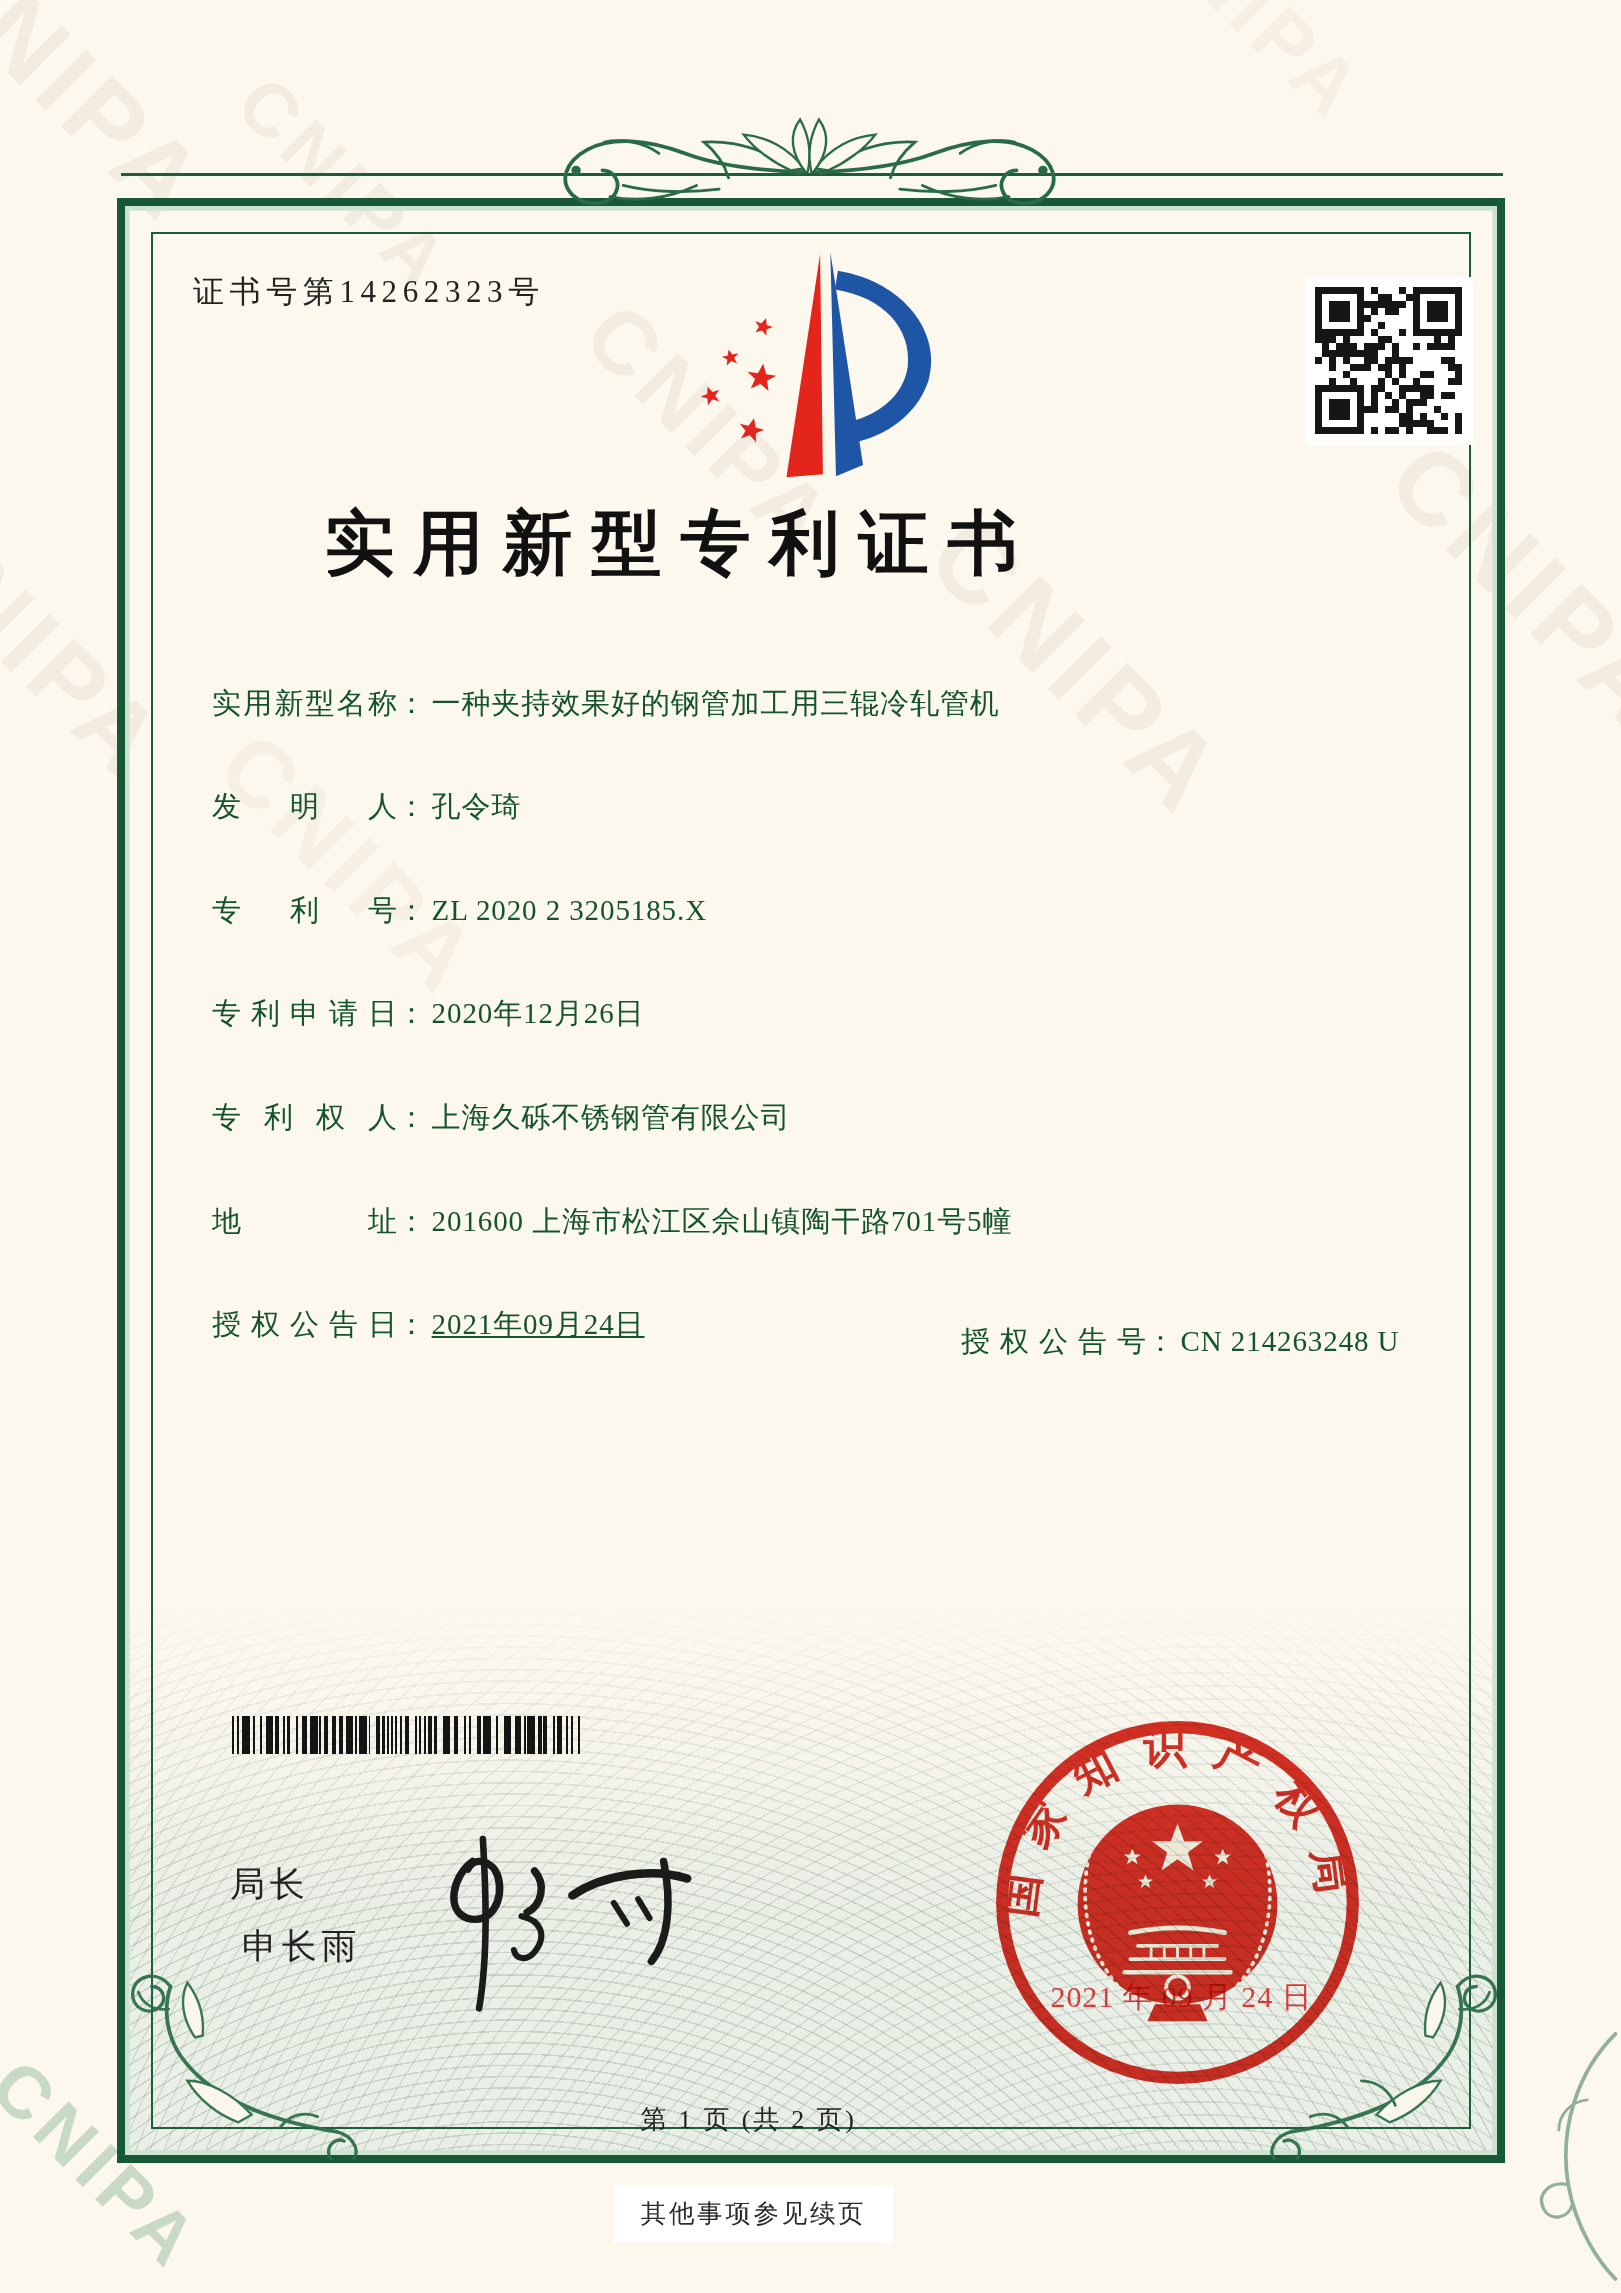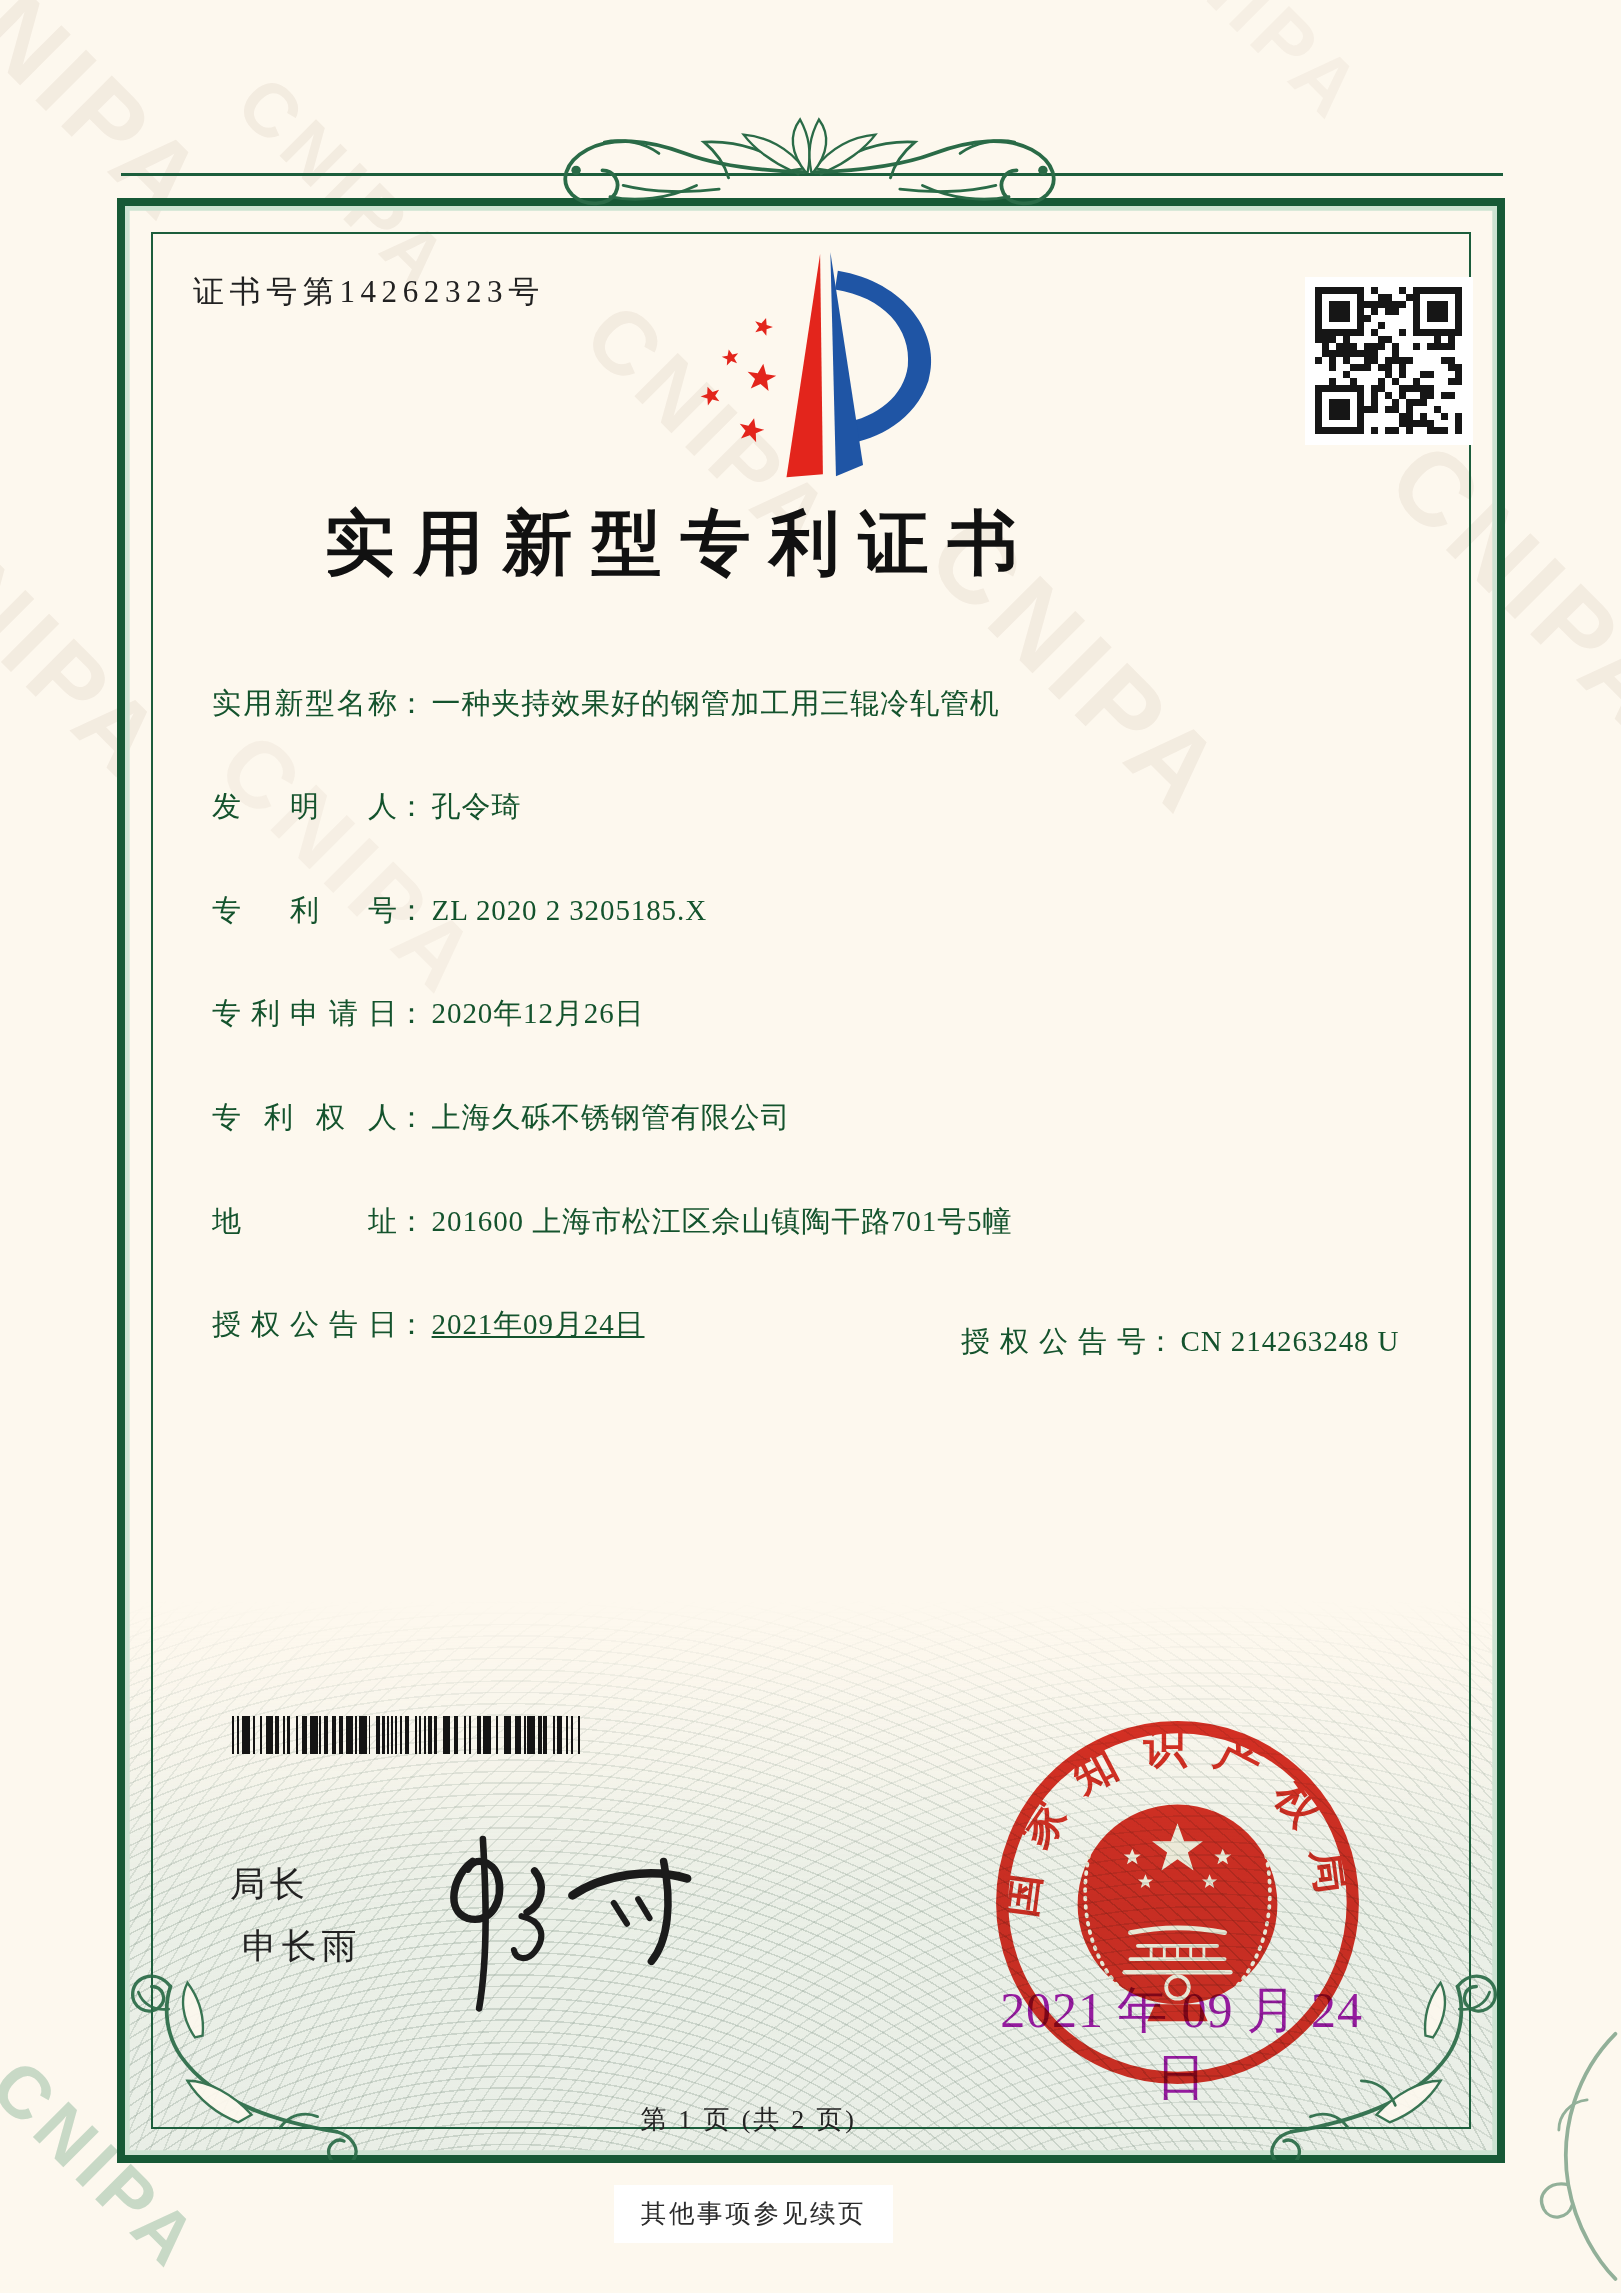--- a/index.html
+++ b/index.html
@@ -70,21 +70,21 @@
   
   .barcode{position:absolute;left:232px;top:1716px;width:362px;height:38px;display:flex;z-index:3;}
   .barcode div{height:100%;}
   .signer-title{position:absolute;left:230px;top:1861px;z-index:3;
     font-family:Liberation Sans, sans-serif;font-size:35px;letter-spacing:4.7px;color:#222;}
   .signer-name{position:absolute;left:230px;top:1923px;z-index:3;
     font-family:"Liberation Sans","DejaVu Sans",sans-serif;font-size:35px;letter-spacing:4.7px;color:#222;margin-left:12px;}
   .signature{position:absolute;left:414px;top:1822px;width:311px;height:193px;z-index:3;}
   .seal{position:absolute;left:989px;top:1714px;width:377px;height:377px;z-index:4;mix-blend-mode:multiply;opacity:.95;}
   .seal-date{position:absolute;left:993px;top:1977px;width:377px;text-align:center;z-index:5;
-    font-size:50px;color:#a21caf;letter-spacing:0.9px;mix-blend-mode:multiply;}
+    font-size:30px;color:#ef4444;letter-spacing:0.9px;mix-blend-mode:multiply;}
   .page-num{position:absolute;left:0;top:2102px;width:1497px;text-align:center;z-index:3;
     font-size:26px;letter-spacing:2.8px;color:#222;}
   .cont-note{position:absolute;left:614px;top:2185px;width:279px;height:58px;z-index:3;
     background:rgba(255,255,255,.96);display:flex;align-items:center;justify-content:center;
     font-size:25.4px;letter-spacing:2.8px;color:#2b2b2b;}
   
   .orn-top{position:absolute;left:395px;top:80px;z-index:2;}
   .corner{position:absolute;z-index:2;opacity:.92;}
   .corner.br{left:1235px;top:1896px;}
   .corner.bl{left:129px;top:1896px;transform:scaleX(-1);}

